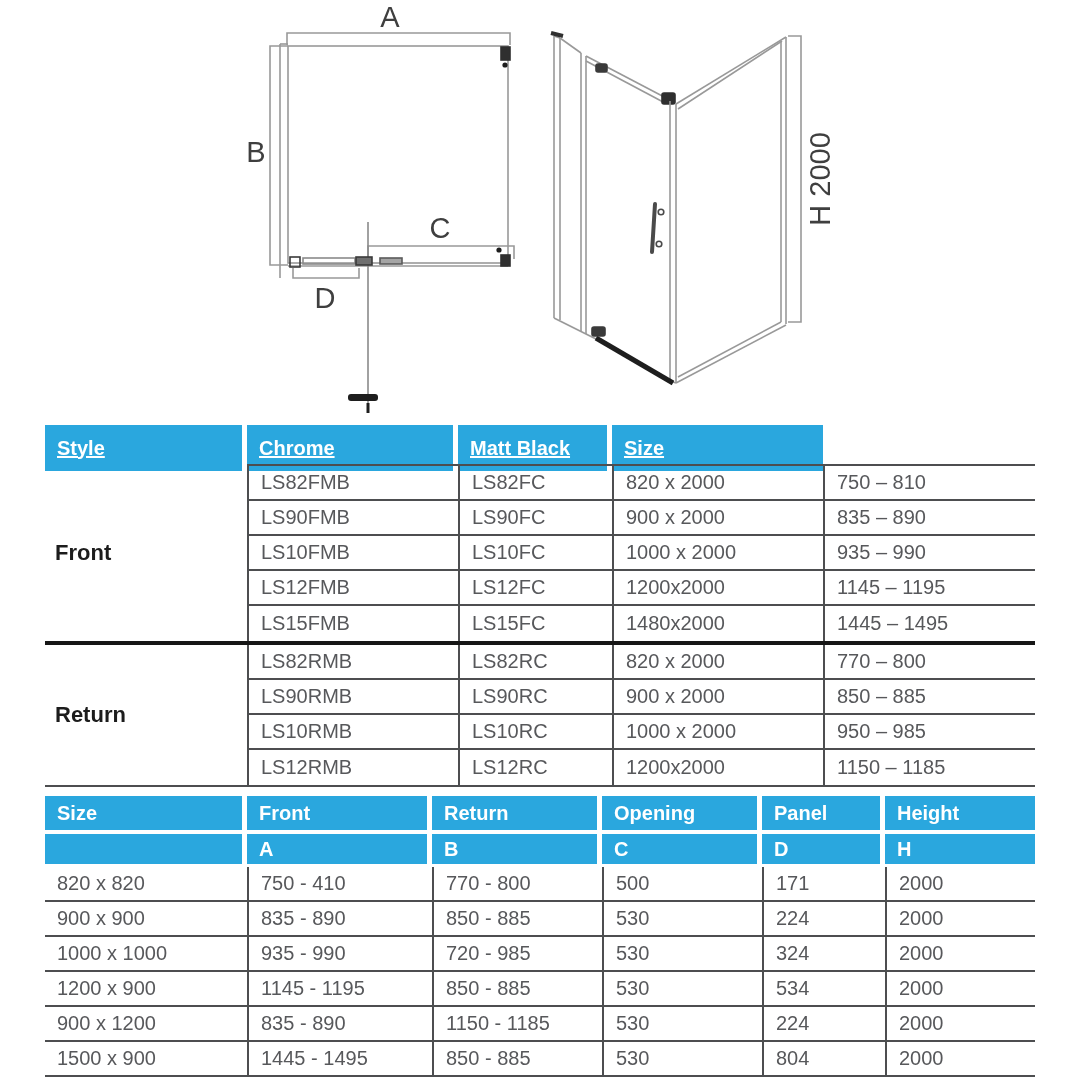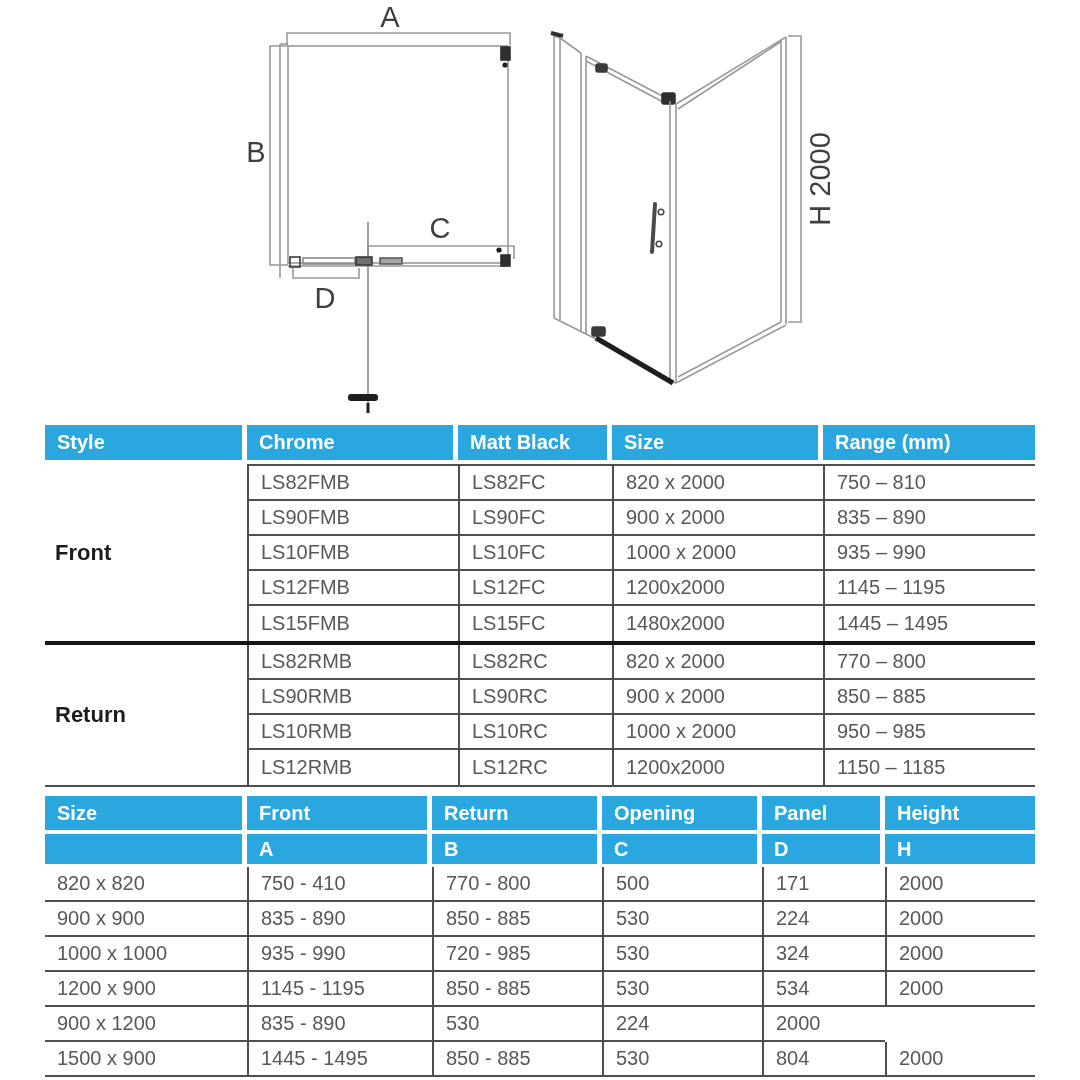--- a/index.html
+++ b/index.html
@@ -17,21 +17,21 @@
     background:var(--blue);color:#ffffff;font-weight:bold;font-size:20px;
     display:flex;align-items:center;padding-left:12px;box-sizing:border-box;
   }
   .cell{
     display:flex;align-items:center;padding-left:12px;box-sizing:border-box;
     height:35px;border-bottom:2px solid #4d4e50;
   }
   
   #t1{top:425px;}
   #t1 .head{display:grid;grid-template-columns:202px 211px 154px 211px 212px;height:37px;margin-bottom:2px;}
-  #t1 .head .hcell{margin-right:5px;height:35px;}
+  #t1 .head .hcell{margin-right:5px;height:46px;text-decoration:underline;}
   #t1 .head .hcell:last-child{margin-right:0;}
   .t1-group{display:grid;grid-template-columns:202px 788px;}
   .t1-style{
     display:flex;align-items:center;padding-left:10px;font-weight:bold;
     font-size:22px;color:#1c1c1c;
   }
   .t1-rows .row{display:grid;grid-template-columns:211px 154px 211px 212px;}
   .t1-rows .row .cell{border-left:2px solid #4d4e50;}
   .t1-rows .row:last-child .cell{border-bottom:none;}
   #t1 .first-rows{border-top:2px solid #4d4e50;}
@@ -131,21 +131,20 @@
   <text class="dim-label" x="325" y="308" text-anchor="middle">D</text>
   <text class="dim-label" transform="translate(830 179) rotate(-90)" text-anchor="middle">H 2000</text>
 </svg>
 
 <div id="t1" class="tbl">
   <div class="head">
     <div class="hcell">Style</div>
     <div class="hcell">Chrome</div>
     <div class="hcell">Matt Black</div>
     <div class="hcell">Size</div>
-    <div class="hcell">Range (mm)</div>
   </div>
 
   <div class="t1-group">
     <div class="t1-style">Front</div>
     <div class="t1-rows first-rows">
       <div class="row">
         <div class="cell">LS82FMB</div>
         <div class="cell">LS82FC</div>
         <div class="cell">820 x 2000</div>
         <div class="cell">750 – 810</div>
@@ -256,20 +255,21 @@
     <div class="cell">1200 x 900</div>
     <div class="cell">1145 - 1195</div>
     <div class="cell">850 - 885</div>
     <div class="cell">530</div>
     <div class="cell">534</div>
     <div class="cell">2000</div>
   </div>
   <div class="t2-grid row">
     <div class="cell">900 x 1200</div>
     <div class="cell">835 - 890</div>
+    <div class="cell">1150 - 1185</div>
     <div class="cell">530</div>
     <div class="cell">224</div>
     <div class="cell">2000</div>
   </div>
   <div class="t2-grid row">
     <div class="cell">1500 x 900</div>
     <div class="cell">1445 - 1495</div>
     <div class="cell">850 - 885</div>
     <div class="cell">530</div>
     <div class="cell">804</div>

